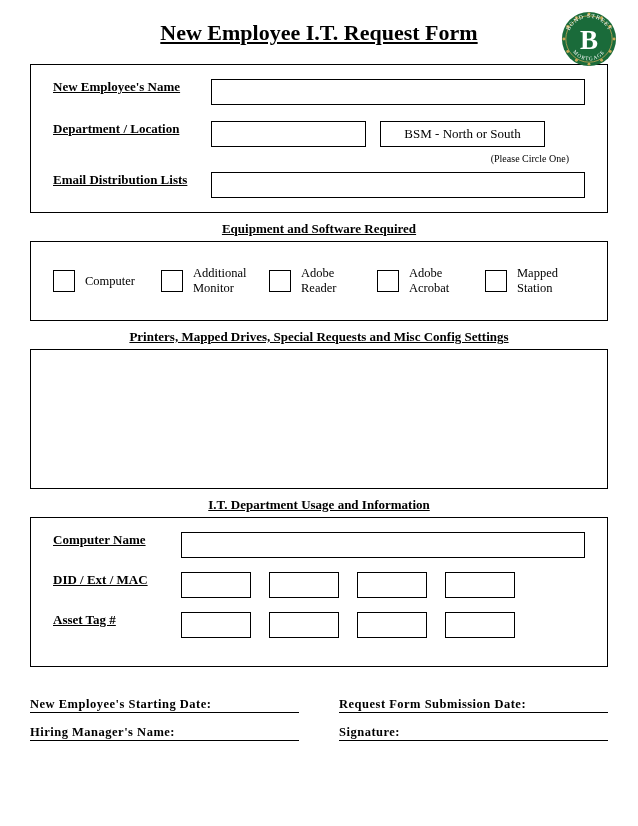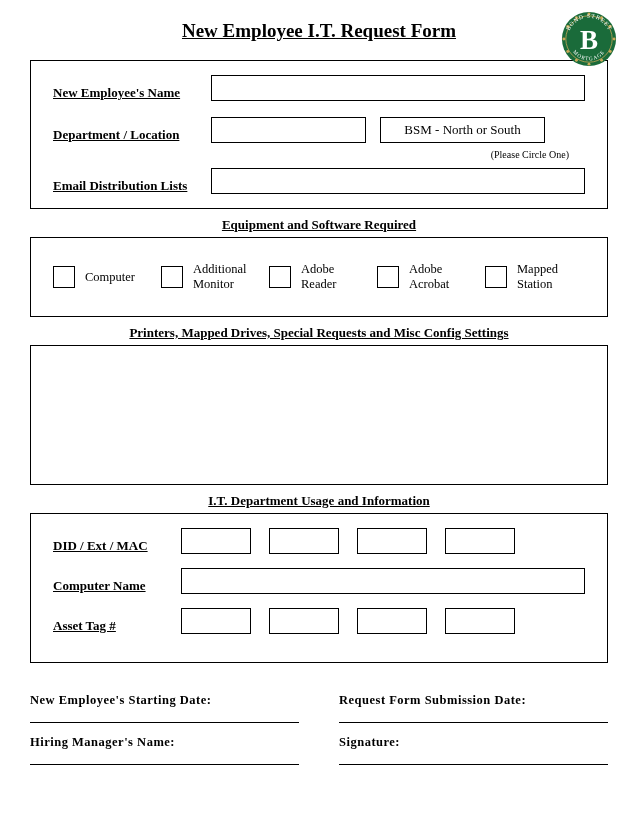--- a/index.html
+++ b/index.html
@@ -13,39 +13,39 @@
       position: relative;
     }
     .header {
       display: flex;
       justify-content: center;
       align-items: center;
       margin-bottom: 18px;
       position: relative;
     }
     .title {
-      font-size: 19px;
+      font-size: 22px;
       font-weight: bold;
       text-decoration: underline;
       text-align: center;
     }
     .logo {
       position: absolute;
       right: -10px;
       top: -10px;
     }
     .logo svg { width: 58px; height: 58px; }
     .section-box {
       border: 1.5px solid #000;
       padding: 14px 22px;
       margin-bottom: 8px;
     }
     .field-row {
       display: flex;
-      align-items: flex-end;
+      align-items: flex-start;
       margin-bottom: 16px;
     }
     .field-row:last-child { margin-bottom: 0; }
     .field-label {
       font-weight: bold;
       text-decoration: underline;
       font-size: 13px;
       width: 158px;
       flex-shrink: 0;
     }
@@ -124,21 +124,21 @@
     .footer {
       margin-top: 30px;
       display: grid;
       grid-template-columns: 1fr 1fr;
       gap: 12px 40px;
     }
     .footer-field {
       font-weight: bold;
       font-size: 12.5px;
       border-bottom: 1.5px solid #000;
-      padding-bottom: 14px;
+      padding-bottom: 0;
       letter-spacing: 0.5px;
     }
   </style>
 </head>
 <body>
 
 <div class="header">
   <div class="title">New Employee I.T. Request Form</div>
   <div class="logo">
     <svg viewBox="0 0 60 60">
@@ -215,31 +215,31 @@
     </div>
   </div>
 </div>
 
 <div class="section-header">Printers, Mapped Drives, Special Requests and Misc Config Settings</div>
 <div class="misc-box"></div>
 
 <div class="section-header">I.T. Department Usage and Information</div>
 <div class="section-box it-section">
   <div class="field-row">
+    <div class="it-label">Computer Name</div>
+    <div class="text-input"></div>
+  </div>
+  <div class="field-row">
     <div class="it-label">DID / Ext / MAC</div>
     <div class="small-inputs">
       <div class="small-input"></div>
       <div class="small-input"></div>
       <div class="small-input"></div>
       <div class="small-input"></div>
     </div>
-  </div>
-  <div class="field-row">
-    <div class="it-label">Computer Name</div>
-    <div class="text-input"></div>
   </div>
   <div class="field-row">
     <div class="it-label">Asset Tag #</div>
     <div class="small-inputs">
       <div class="small-input"></div>
       <div class="small-input"></div>
       <div class="small-input"></div>
       <div class="small-input"></div>
     </div>
   </div>

